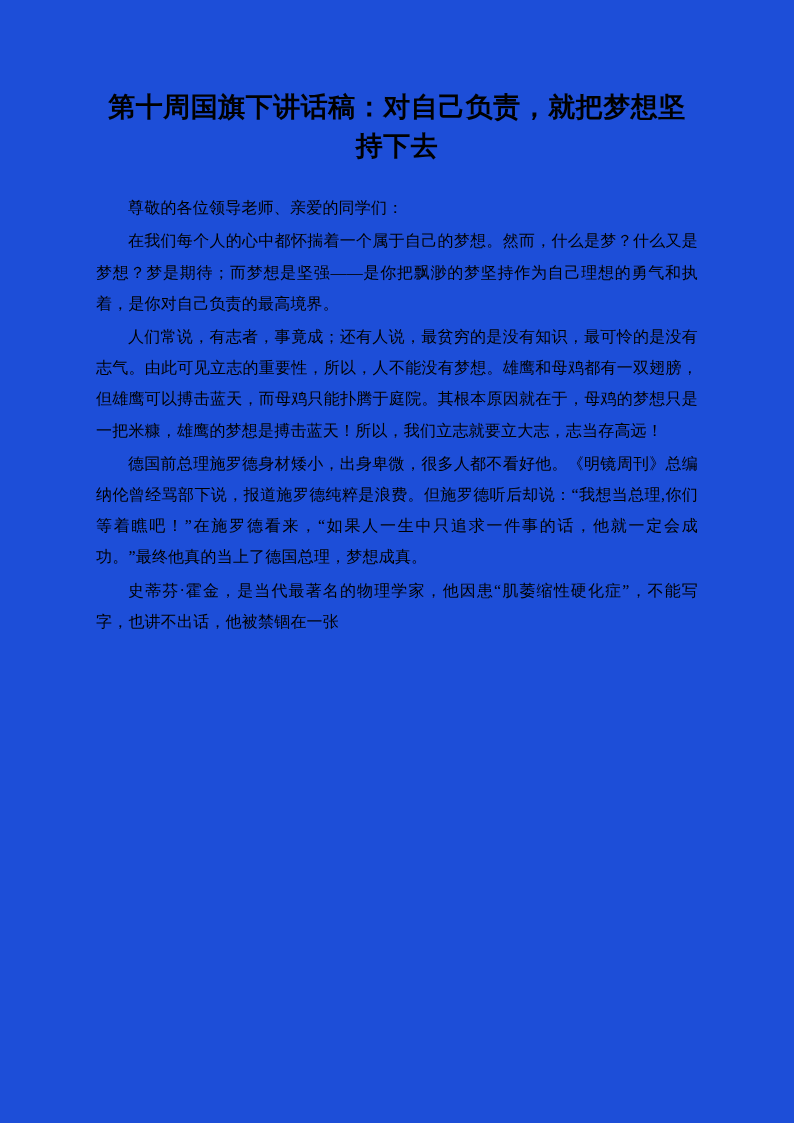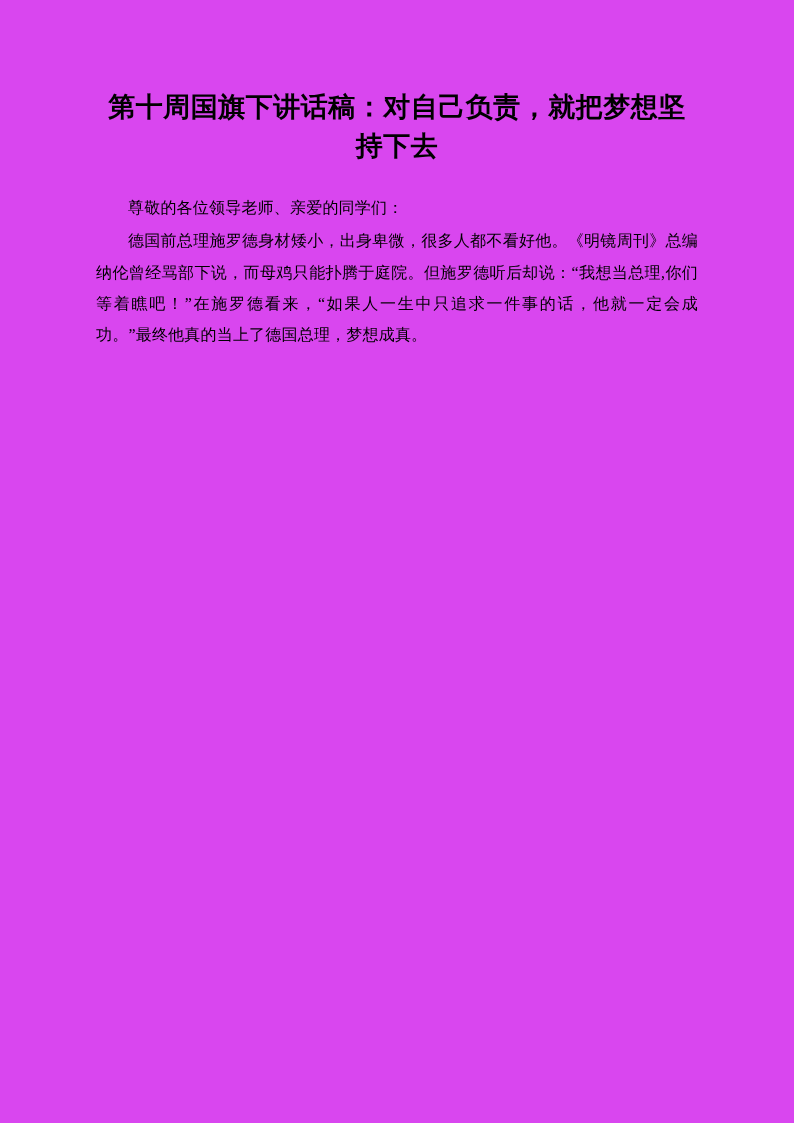--- a/index.html
+++ b/index.html
@@ -8,21 +8,21 @@
     background: #ffffff;
   }
   body {
     font-family: "Liberation Serif", "DejaVu Serif", serif;
     color: #000000;
   }
   .page {
     width: 794px;
     height: 1123px;
     box-sizing: border-box;
-    background: #d946ef;
+    background: #1d4ed8;
     position: relative;
     overflow: hidden;
     margin: 0 auto;
   }
   .page-inner {
     padding: 88px 96px 60px 96px;
     box-sizing: border-box;
     height: 100%;
   }
   .doc-title {
@@ -47,16 +47,19 @@
   }
 </style>
 </head>
 <body>
 
 <div class="page">
   <div class="page-inner">
     <h1 class="doc-title">第十周国旗下讲话稿：对自己负责，就把梦想坚持下去</h1>
     <div class="doc-body">
       <p class="para">尊敬的各位领导老师、亲爱的同学们：</p>
-      <p class="para">德国前总理施罗德身材矮小，出身卑微，很多人都不看好他。《明镜周刊》总编纳伦曾经骂部下说，而母鸡只能扑腾于庭院。但施罗德听后却说：“我想当总理,你们等着瞧吧！”在施罗德看来，“如果人一生中只追求一件事的话，他就一定会成功。”最终他真的当上了德国总理，梦想成真。</p>
+      <p class="para">在我们每个人的心中都怀揣着一个属于自己的梦想。然而，什么是梦？什么又是梦想？梦是期待；而梦想是坚强——是你把飘渺的梦坚持作为自己理想的勇气和执着，是你对自己负责的最高境界。</p>
+      <p class="para">人们常说，有志者，事竟成；还有人说，最贫穷的是没有知识，最可怜的是没有志气。由此可见立志的重要性，所以，人不能没有梦想。雄鹰和母鸡都有一双翅膀，但雄鹰可以搏击蓝天，而母鸡只能扑腾于庭院。其根本原因就在于，母鸡的梦想只是一把米糠，雄鹰的梦想是搏击蓝天！所以，我们立志就要立大志，志当存高远！</p>
+      <p class="para">德国前总理施罗德身材矮小，出身卑微，很多人都不看好他。《明镜周刊》总编纳伦曾经骂部下说，报道施罗德纯粹是浪费。但施罗德听后却说：“我想当总理,你们等着瞧吧！”在施罗德看来，“如果人一生中只追求一件事的话，他就一定会成功。”最终他真的当上了德国总理，梦想成真。</p>
+      <p class="para">史蒂芬·霍金，是当代最著名的物理学家，他因患“肌萎缩性硬化症”，不能写字，也讲不出话，他被禁锢在一张</p>
     </div>
   </div>
 </div>
 
 </body></html>

